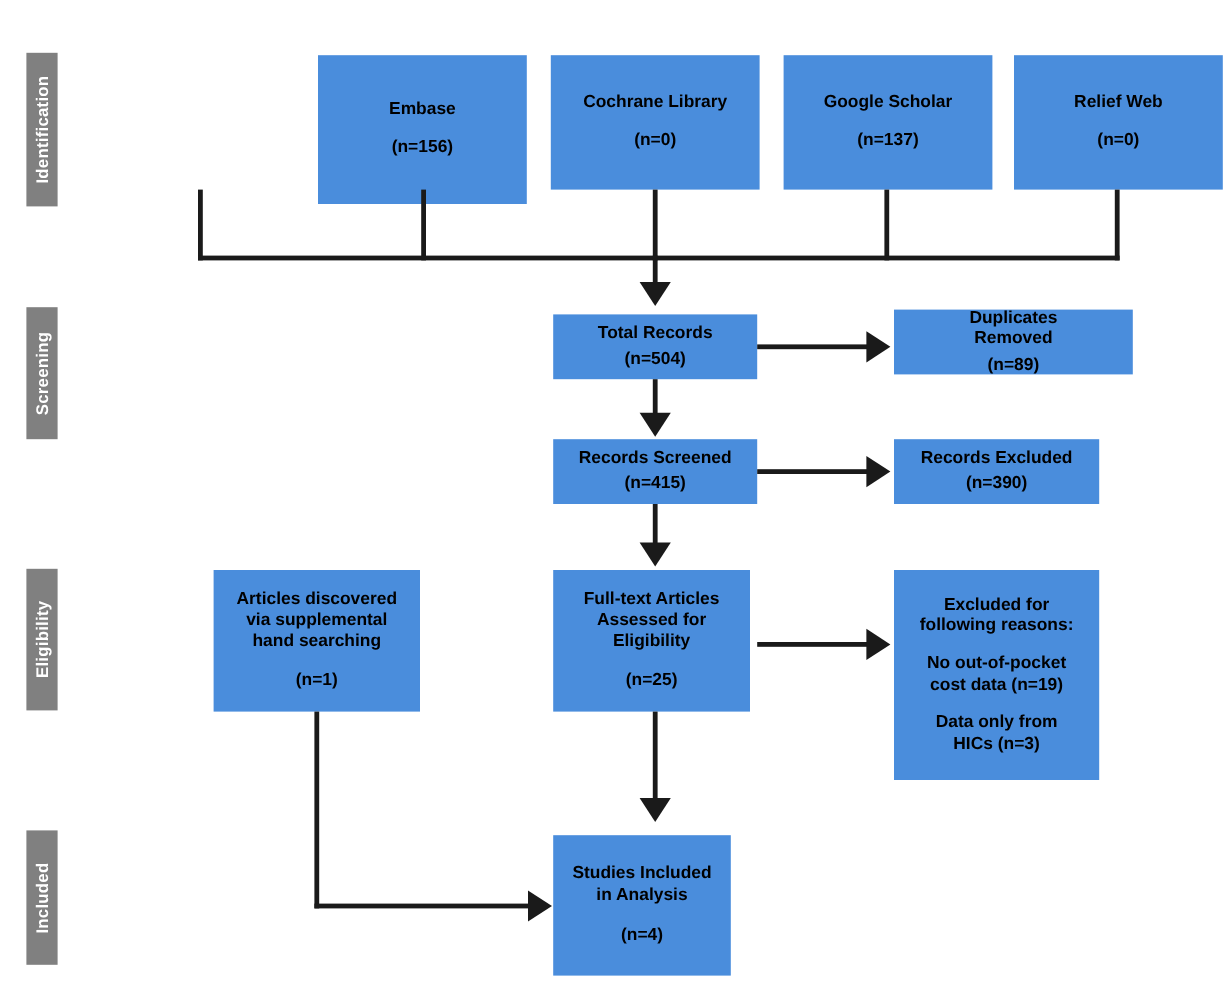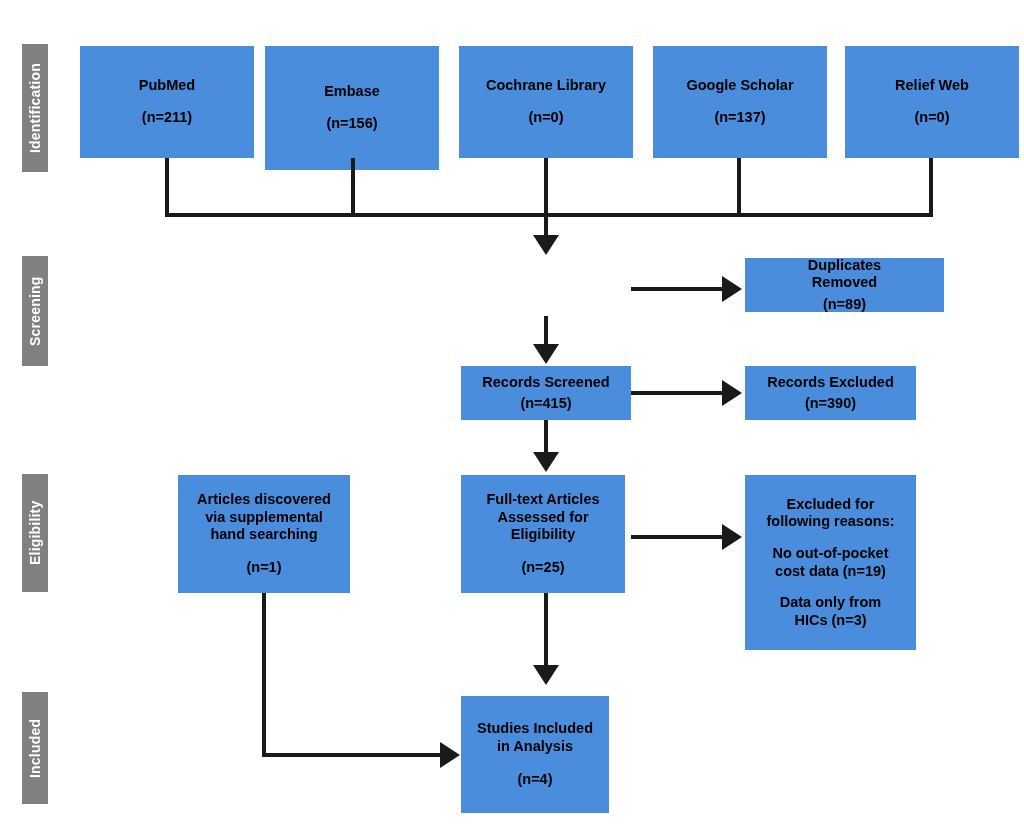--- a/index.html
+++ b/index.html
@@ -99,24 +99,20 @@
   </div>
 
   <div class="stage-label" style="left:22px; top:474px; width:26px; height:118px;">
     <span>Eligibility</span>
   </div>
 
   <div class="stage-label" style="left:22px; top:692px; width:26px; height:112px;">
     <span>Included</span>
   </div>
 
-  <div class="node" style="left:80px; top:46px; width:174px; height:112px;">
-    <span class="title">PubMed</span>
-    <span class="count">(n=211)</span>
-  </div>
 
   <div class="node" style="left:265px; top:46px; width:174px; height:124px;">
     <span class="title">Embase</span>
     <span class="count">(n=156)</span>
   </div>
 
   <div class="node" style="left:459px; top:46px; width:174px; height:112px;">
     <span class="title">Cochrane Library</span>
     <span class="count">(n=0)</span>
   </div>
@@ -135,20 +131,24 @@
   <div class="conn vline" style="left:351px; top:158px; height:59px;"></div>
   <div class="conn vline" style="left:544px; top:158px; height:59px;"></div>
   <div class="conn vline" style="left:737px; top:158px; height:59px;"></div>
   <div class="conn vline" style="left:929px; top:158px; height:59px;"></div>
 
   <div class="conn hline" style="left:165px; top:213px; width:768px;"></div>
 
   <div class="conn vline" style="left:544px; top:213px; height:24px;"></div>
   <div class="arrow-down" style="left:533px; top:235px;"></div>
 
+  <div class="node tight" style="left:461px; top:262px; width:170px; height:54px;">
+    <span class="title">Total Records</span>
+    <span class="count">(n=504)</span>
+  </div>
 
   <div class="node tight" style="left:745px; top:258px; width:199px; height:54px;">
     <span class="title">Duplicates
 Removed</span>
     <span class="count">(n=89)</span>
   </div>
 
   <div class="conn hline" style="left:631px; top:287px; width:92px;"></div>
   <div class="arrow-right" style="left:722px; top:276px;"></div>
 

